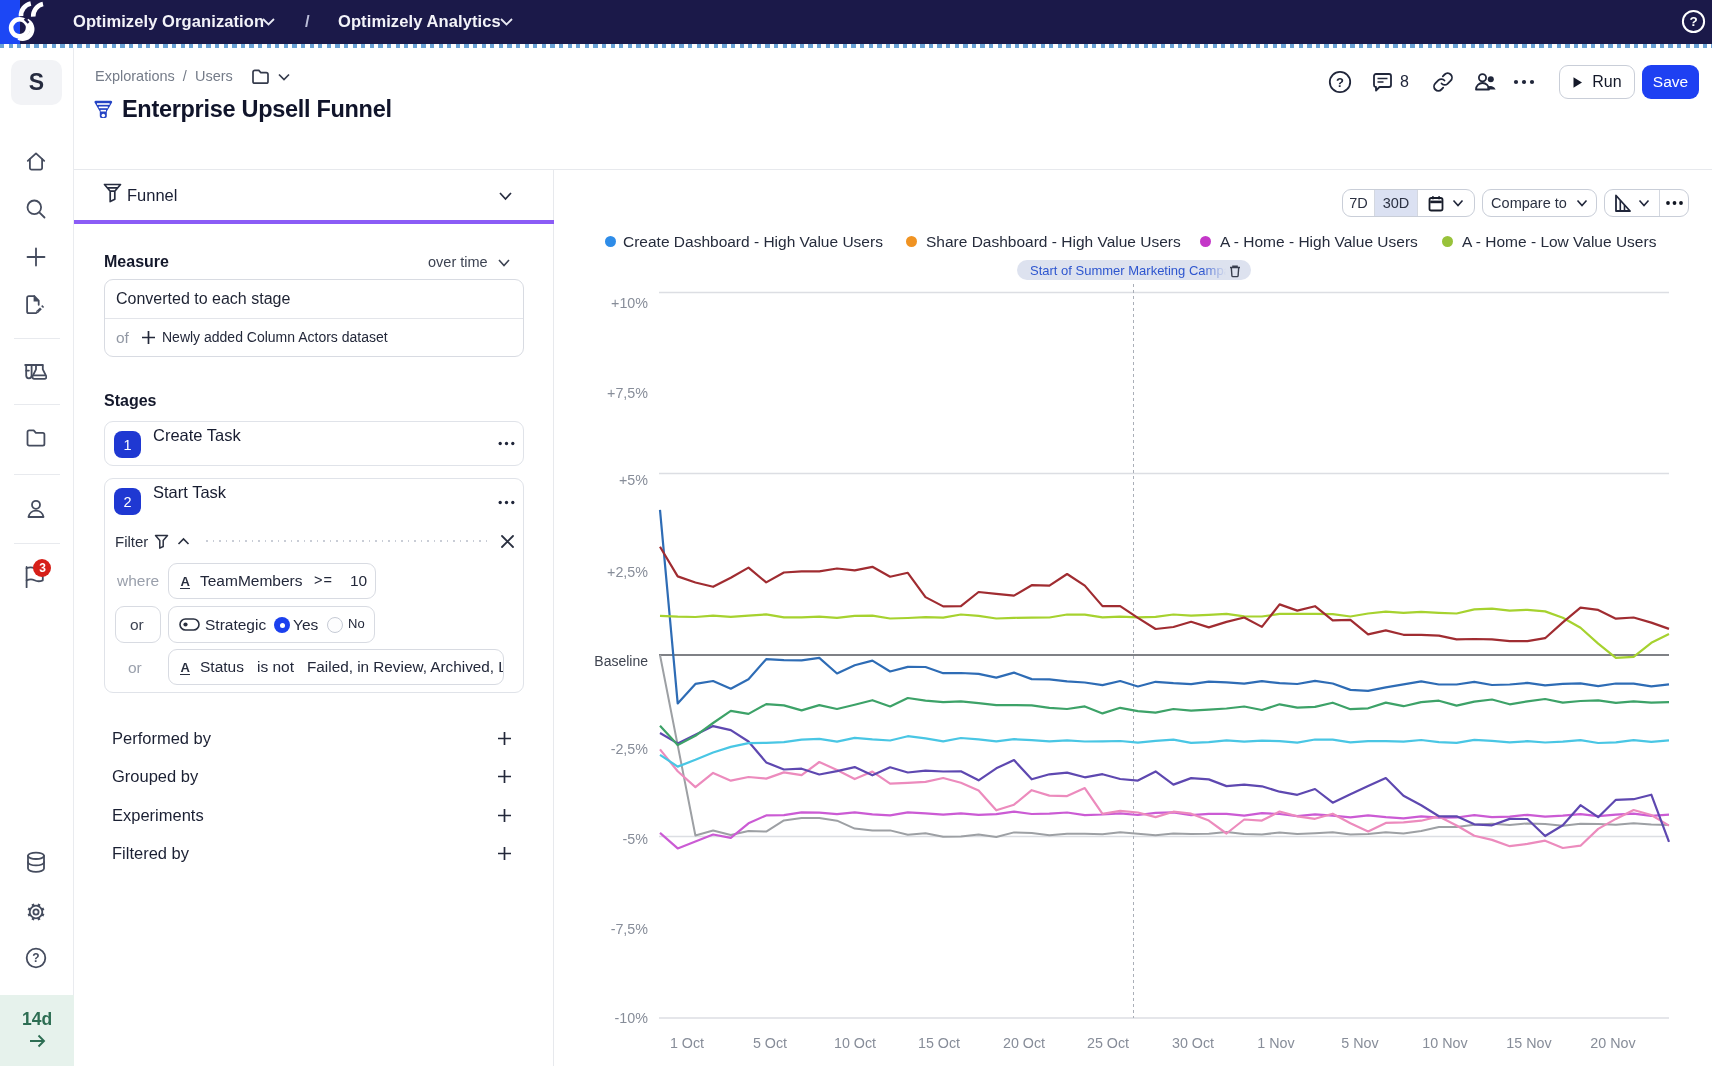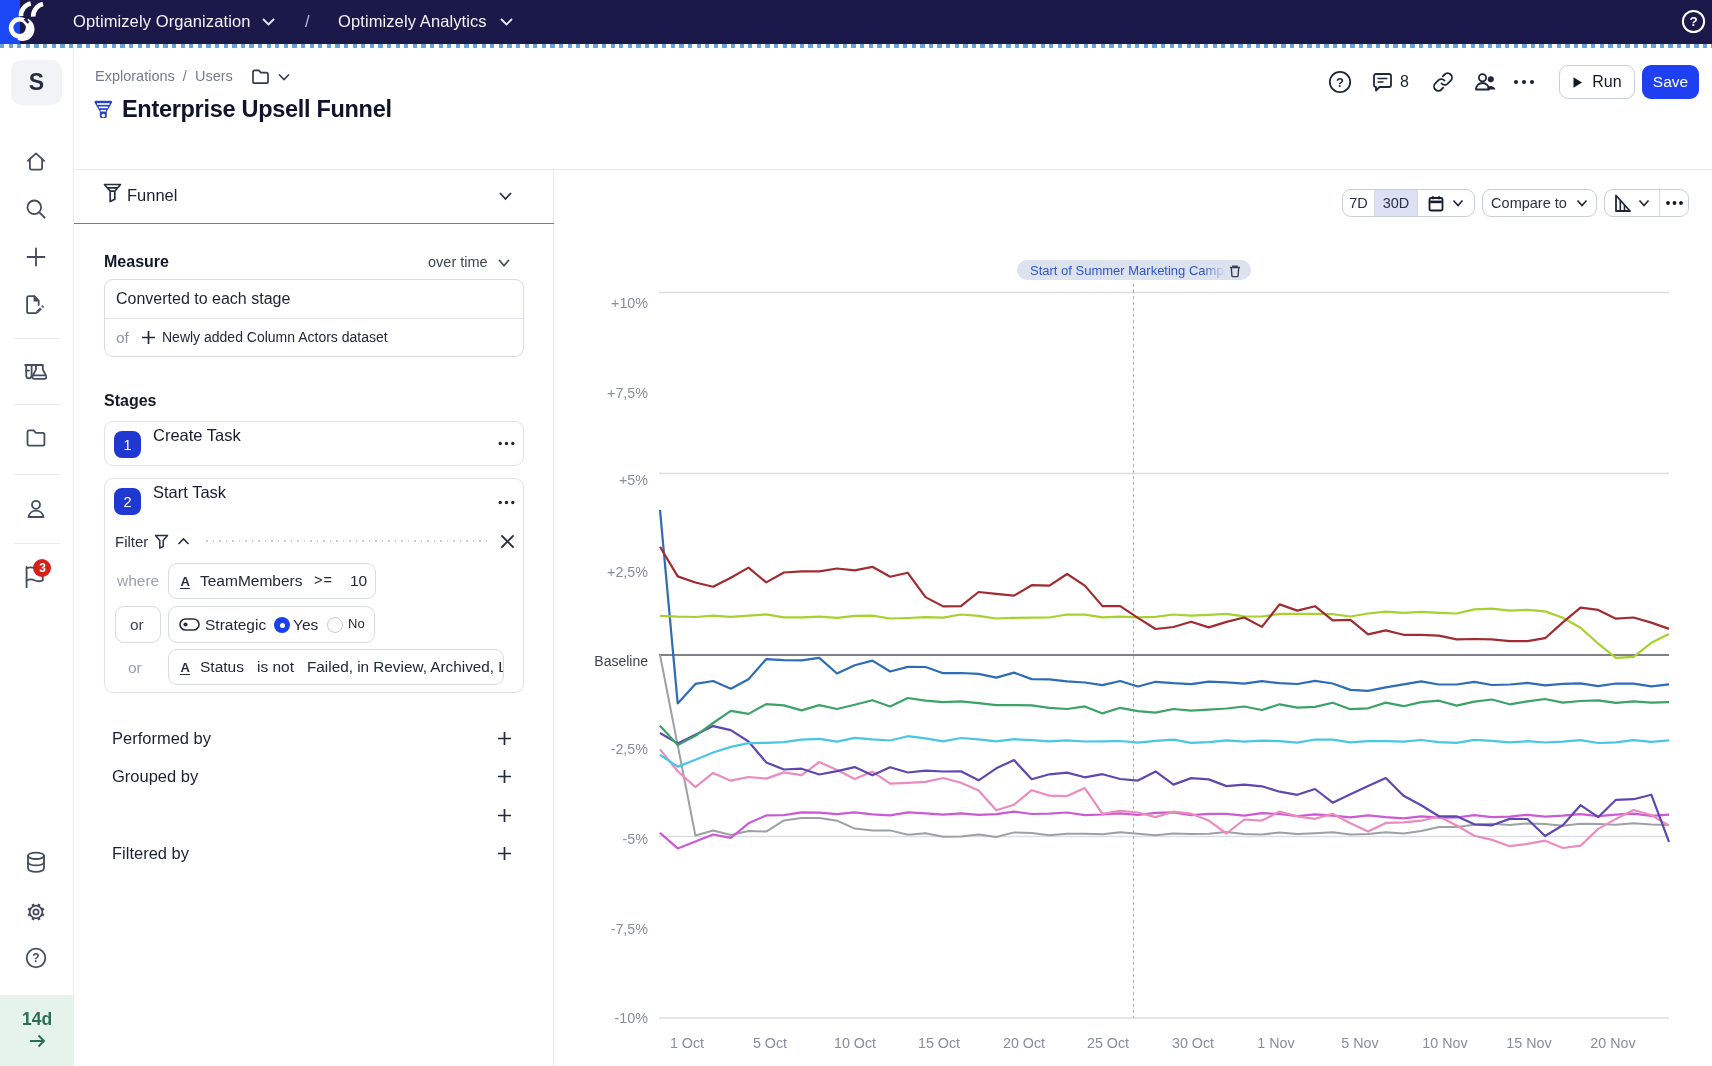--- a/index.html
+++ b/index.html
@@ -6,21 +6,21 @@
 html,body { width:1712px; height:1066px; overflow:hidden; background:#fff;
   font-family:"Liberation Sans", sans-serif; }
 .abs { position:absolute; }
 #page { position:relative; width:1712px; height:1066px; }
 
 
 #topbar { position:absolute; left:0; top:0; width:1712px; height:44px; background:#1b1949; }
 #logosq { position:absolute; left:0; top:0; width:20px; height:44px; background:#1c47f5; }
 #dashes { position:absolute; left:0; top:44px; width:1712px; height:4px;
   background:repeating-linear-gradient(90deg,#69a2d6 0 4.3px,#ffffff 4.3px 8.6px); }
-.tb-text { position:absolute; top:12px; color:#f3f3f9; font-size:16.5px; font-weight:400; letter-spacing:0.1px; }
+.tb-text { position:absolute; top:12px; color:#f3f3f9; font-size:16.5px; font-weight:700; letter-spacing:0.1px; }
 
 
 #sidebar { position:absolute; left:0; top:48px; width:74px; height:1018px; background:#fff; border-right:1px solid #e9ebef; }
 #savatar { position:absolute; left:11px; top:60px; width:51px; height:45px; background:#f2f3f6; border-radius:10px;
   color:#262b3f; font-size:23px; font-weight:600; display:flex; align-items:center; justify-content:center; }
 .sdiv { position:absolute; left:14px; width:46px; height:1px; background:#e8eaee; }
 #daysbox { position:absolute; left:0; top:995px; width:74px; height:71px; background:#e6f2ec; text-align:center; }
 #daysbox .d { color:#2d6e53; font-size:17.5px; font-weight:600; margin-top:14px; }
 
 
@@ -29,21 +29,21 @@
 #title { position:absolute; left:122px; top:96px; font-size:23.5px; font-weight:700; color:#10142a; letter-spacing:-0.3px;}
 #subtitle { position:absolute; left:95px; top:132px; font-size:15px; color:#4c5362; letter-spacing:0.1px; }
 #runbtn { position:absolute; left:1559px; top:65px; width:76px; height:34px; background:#fff; border:1px solid #c9ced8;
   border-radius:9px; display:flex; align-items:center; justify-content:center; gap:9px;
   font-size:16px; color:#141929; }
 #savebtn { position:absolute; left:1642px; top:65px; width:57px; height:34px; background:#1e40f2; border-radius:9px;
   display:flex; align-items:center; justify-content:center; font-size:15.5px; color:#fff; }
 
 
 #lpanel { position:absolute; left:74px; top:170px; width:480px; height:896px; border-right:1px solid #e7e9ed; background:#fff; }
-#funrow { position:absolute; left:74px; top:170px; width:480px; height:54px; border-bottom:1px solid #8b5cf6; }
+#funrow { position:absolute; left:74px; top:170px; width:480px; height:54px; border-bottom:4px solid #8b5cf6; }
 #funrow .t { position:absolute; left:53px; top:16px; font-size:16.5px; font-weight:500; color:#1a1f34; }
 .plabel { font-size:16px; font-weight:700; color:#14182b; position:absolute; left:104px; }
 #overtime { position:absolute; left:428px; top:254px; font-size:14.5px; color:#3d4352; }
 #mgroup { position:absolute; left:104px; top:279px; width:420px; height:78px; border:1px solid #d8dbe2; border-radius:9px; }
 #mgroup .r1 { position:absolute; left:0; top:0; width:100%; height:39px; border-bottom:1px solid #e3e5ea; }
 #mgroup .t1 { position:absolute; left:11px; top:10px; font-size:16px; color:#1d2232; }
 #mgroup .t2 { position:absolute; left:11px; top:49px; font-size:15.5px; color:#9298a4; }
 #mgroup .t3 { position:absolute; left:57px; top:49px; font-size:14px; font-weight:500; color:#23283a; }
 
 .card { position:absolute; left:104px; width:420px; background:#fff; border:1px solid #e0e3e9; border-radius:9px; }
@@ -289,20 +289,21 @@
 <div class="abs gray" style="left:23px;top:180px;font-size:15.5px">or</div>
 <div class="fbox" style="left:62.5px;top:170px;width:336px;height:36px;overflow:hidden"></div>
 <div class="abs" style="left:75px;top:179px"><span style="display:inline-block;font-size:13px;font-weight:700;color:#2a3040;border-bottom:1.6px solid #2a3040;line-height:12px;padding:0 0.5px">A</span></div>
 <div class="abs" style="left:95px;top:179px;font-size:15.5px;color:#23283a">Status</div>
 <div class="abs" style="left:152px;top:179px;font-size:15.5px;color:#23283a">is not</div>
 <div class="abs" style="left:202px;top:179px;font-size:15.3px;color:#23283a;width:196px;white-space:nowrap;overflow:hidden">Failed, in Review, Archived, Lo</div>
   </div>
 
   <div class="secrow" style="top:767px">Grouped by</div>
   <div class="secrow" style="top:729px">Performed by</div>
+  <div class="secrow" style="top:806px">Experiments</div>
   <div class="secrow" style="top:844px">Filtered by</div>
   <svg class="abs" style="left:497px;top:731px" width="15" height="15" viewBox="0 0 15 15">
       <path d="M7.5 1 V14 M1 7.5 H14" stroke="#23283a" stroke-width="1.7"></path>
     </svg>
 <svg class="abs" style="left:497px;top:769px" width="15" height="15" viewBox="0 0 15 15">
       <path d="M7.5 1 V14 M1 7.5 H14" stroke="#23283a" stroke-width="1.7"></path>
     </svg>
 <svg class="abs" style="left:497px;top:808px" width="15" height="15" viewBox="0 0 15 15">
       <path d="M7.5 1 V14 M1 7.5 H14" stroke="#23283a" stroke-width="1.7"></path>
     </svg>
@@ -342,20 +343,30 @@
     </div>
     <div class="seg" style="width:28px">
         <svg width="19" height="6" viewBox="0 0 19 6">
           <circle cx="3" cy="3" r="1.9" fill="#111622"></circle>
           <circle cx="9.5" cy="3" r="1.9" fill="#111622"></circle>
           <circle cx="16" cy="3" r="1.9" fill="#111622"></circle>
         </svg>
       </div>
   </div>
 
+  <div id="legend">
+    <span class="ldot" style="left:3px;background:#2e8ce8"></span>
+      <span class="litem" style="left:21px">Create Dashboard - High Value Users</span>
+    <span class="ldot" style="left:304px;background:#f09322"></span>
+      <span class="litem" style="left:324px">Share Dashboard - High Value Users</span>
+    <span class="ldot" style="left:598px;background:#c437c8"></span>
+      <span class="litem" style="left:618px">A - Home - High Value Users</span>
+    <span class="ldot" style="left:840px;background:#98c23a"></span>
+      <span class="litem" style="left:860px">A - Home - Low Value Users</span>
+  </div>
 
   <div id="pill">
     <div class="pt">Start of Summer Marketing Campaign</div>
     <svg class="abs" style="left:211px;top:3.5px" width="14" height="14" viewBox="0 0 14 14">
         <path d="M2 3.5 h10 M4.9 3.5 v-1.3 h4.2 v1.3 M3.3 3.5 l0.6 8.2 a1 1 0 0 0 1 0.9 h4.2 a1 1 0 0 0 1-0.9 l0.6-8.2" stroke="#383e4e" stroke-width="1.4" fill="none"></path>
       </svg>
   </div>
 
   <svg class="abs" style="left:554px;top:170px" width="1158" height="896" viewBox="554 170 1158 896">
       <line x1="659" y1="292.5" x2="1669" y2="292.5" stroke="#dcdee3" stroke-width="1.3"></line>

